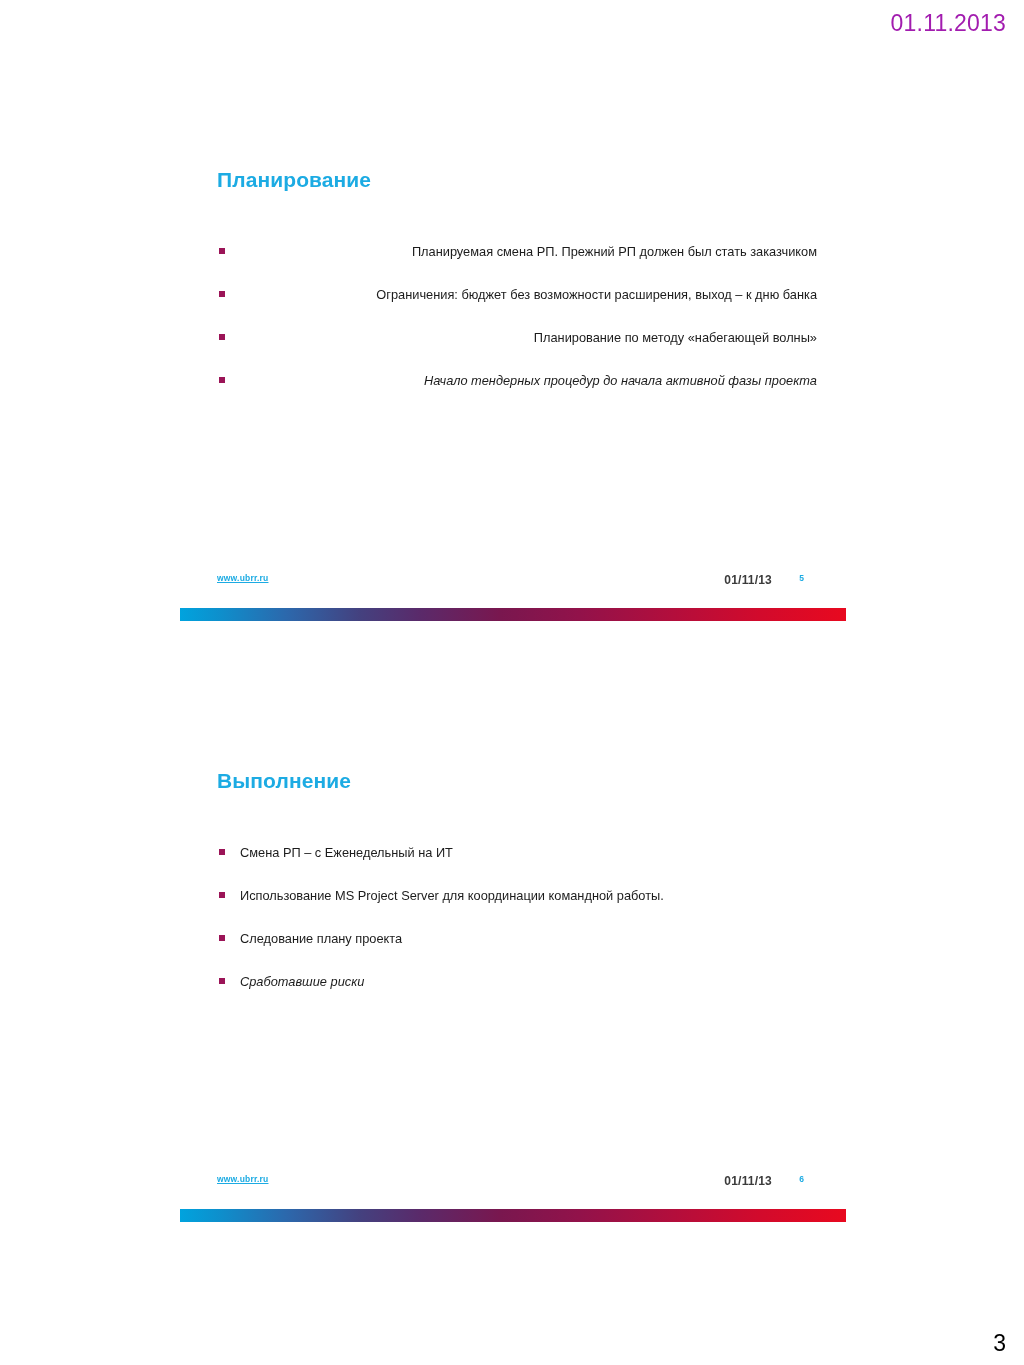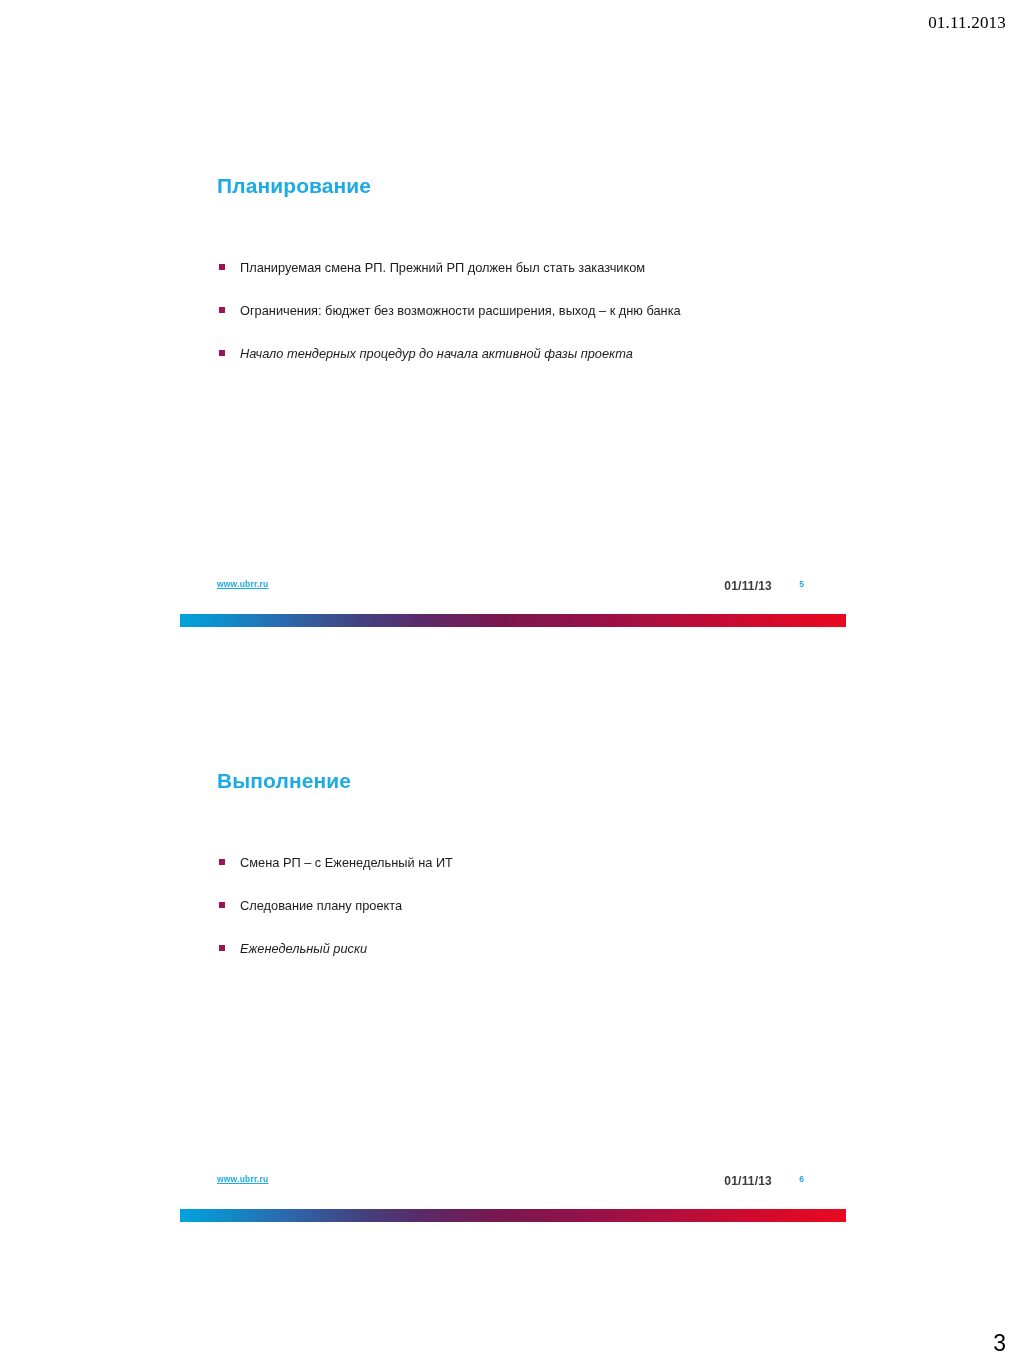--- a/index.html
+++ b/index.html
@@ -24,42 +24,42 @@
     left: 0;
     width: 1024px;
     height: 46px;
     box-sizing: border-box;
     padding-right: 18px;
     display: flex;
     align-items: center;
     justify-content: flex-end;
   }
   .page-header .header-date {
-    font-size: 17px;
+    font-size: 23px;
     letter-spacing: 0.2px;
-    color: #000000;
-    font-family: Liberation Serif, serif;
+    color: #a21caf;
+    font-family: Liberation Sans, sans-serif;
   }
 
   
   .page-number {
     position: absolute;
     right: 18px;
     bottom: 8px;
     font-size: 23px;
     color: #000000;
   }
 
   
   .slide {
     position: absolute;
     left: 180px;
     width: 666px;
   }
-  #slide-1 { top: 150px; height: 485px; }
+  #slide-1 { top: 144px; height: 485px; text-align: right; }
   #slide-2 { top: 745px; height: 485px; }
 
   .slide-title {
     position: absolute;
     left: 37px;
     top: 24px;
     font-size: 21px;
     font-weight: bold;
     color: #1CABE3;
     letter-spacing: 0.1px;
@@ -77,21 +77,20 @@
   }
   #slide-2 .bullet-list { top: 98px; }
 
   .bullet-item {
     position: relative;
     padding-left: 23px;
     margin-bottom: 24px;
     font-size: 12.8px;
     line-height: 19px;
     color: #1c1c1c;
-    margin-top: 10px;
   }
   .bullet-item:last-child { margin-bottom: 0; font-style: italic; }
 
   .bullet-marker {
     position: absolute;
     left: 2px;
     top: 6px;
     width: 6px;
     height: 6px;
     background: #9B1457;
@@ -168,20 +167,24 @@
     <li class="bullet-item">
       <span class="bullet-marker"></span>
       <span class="bullet-text">Планируемая смена РП. Прежний РП должен был стать заказчиком</span>
     </li>
     <li class="bullet-item">
       <span class="bullet-marker"></span>
       <span class="bullet-text">Ограничения: бюджет без возможности расширения, выход – к дню банка</span>
     </li>
     <li class="bullet-item">
       <span class="bullet-marker"></span>
+      <span class="bullet-text">Планирование по методу «набегающей волны»</span>
+    </li>
+    <li class="bullet-item">
+      <span class="bullet-marker"></span>
       <span class="bullet-text">Начало тендерных процедур до начала активной фазы проекта</span>
     </li>
   </ul>
 
   <div class="slide-footer">
     <a class="footer-link" href="#">www.ubrr.ru</a>
     <span class="footer-date">01/11/13</span>
     <span class="footer-pagenum">5</span>
     <div class="footer-bar"></div>
   </div>
@@ -190,28 +193,29 @@
 <div class="slide" id="slide-2">
   <div class="slide-title">Выполнение</div>
 
   <ul class="bullet-list">
     <li class="bullet-item">
       <span class="bullet-marker"></span>
       <span class="bullet-text">Смена РП – с Еженедельный на ИТ</span>
     </li>
     <li class="bullet-item">
       <span class="bullet-marker"></span>
+      <span class="bullet-text">Использование MS Project Server для координации командной работы.</span>
     </li>
     <li class="bullet-item">
       <span class="bullet-marker"></span>
       <span class="bullet-text">Следование плану проекта</span>
     </li>
     <li class="bullet-item">
       <span class="bullet-marker"></span>
-      <span class="bullet-text">Еженедельный риски</span>
+      <span class="bullet-text">Сработавшие риски</span>
     </li>
   </ul>
 
   <div class="slide-footer">
     <a class="footer-link" href="#">www.ubrr.ru</a>
     <span class="footer-date">01/11/13</span>
     <span class="footer-pagenum">6</span>
     <div class="footer-bar"></div>
   </div>
 </div>

